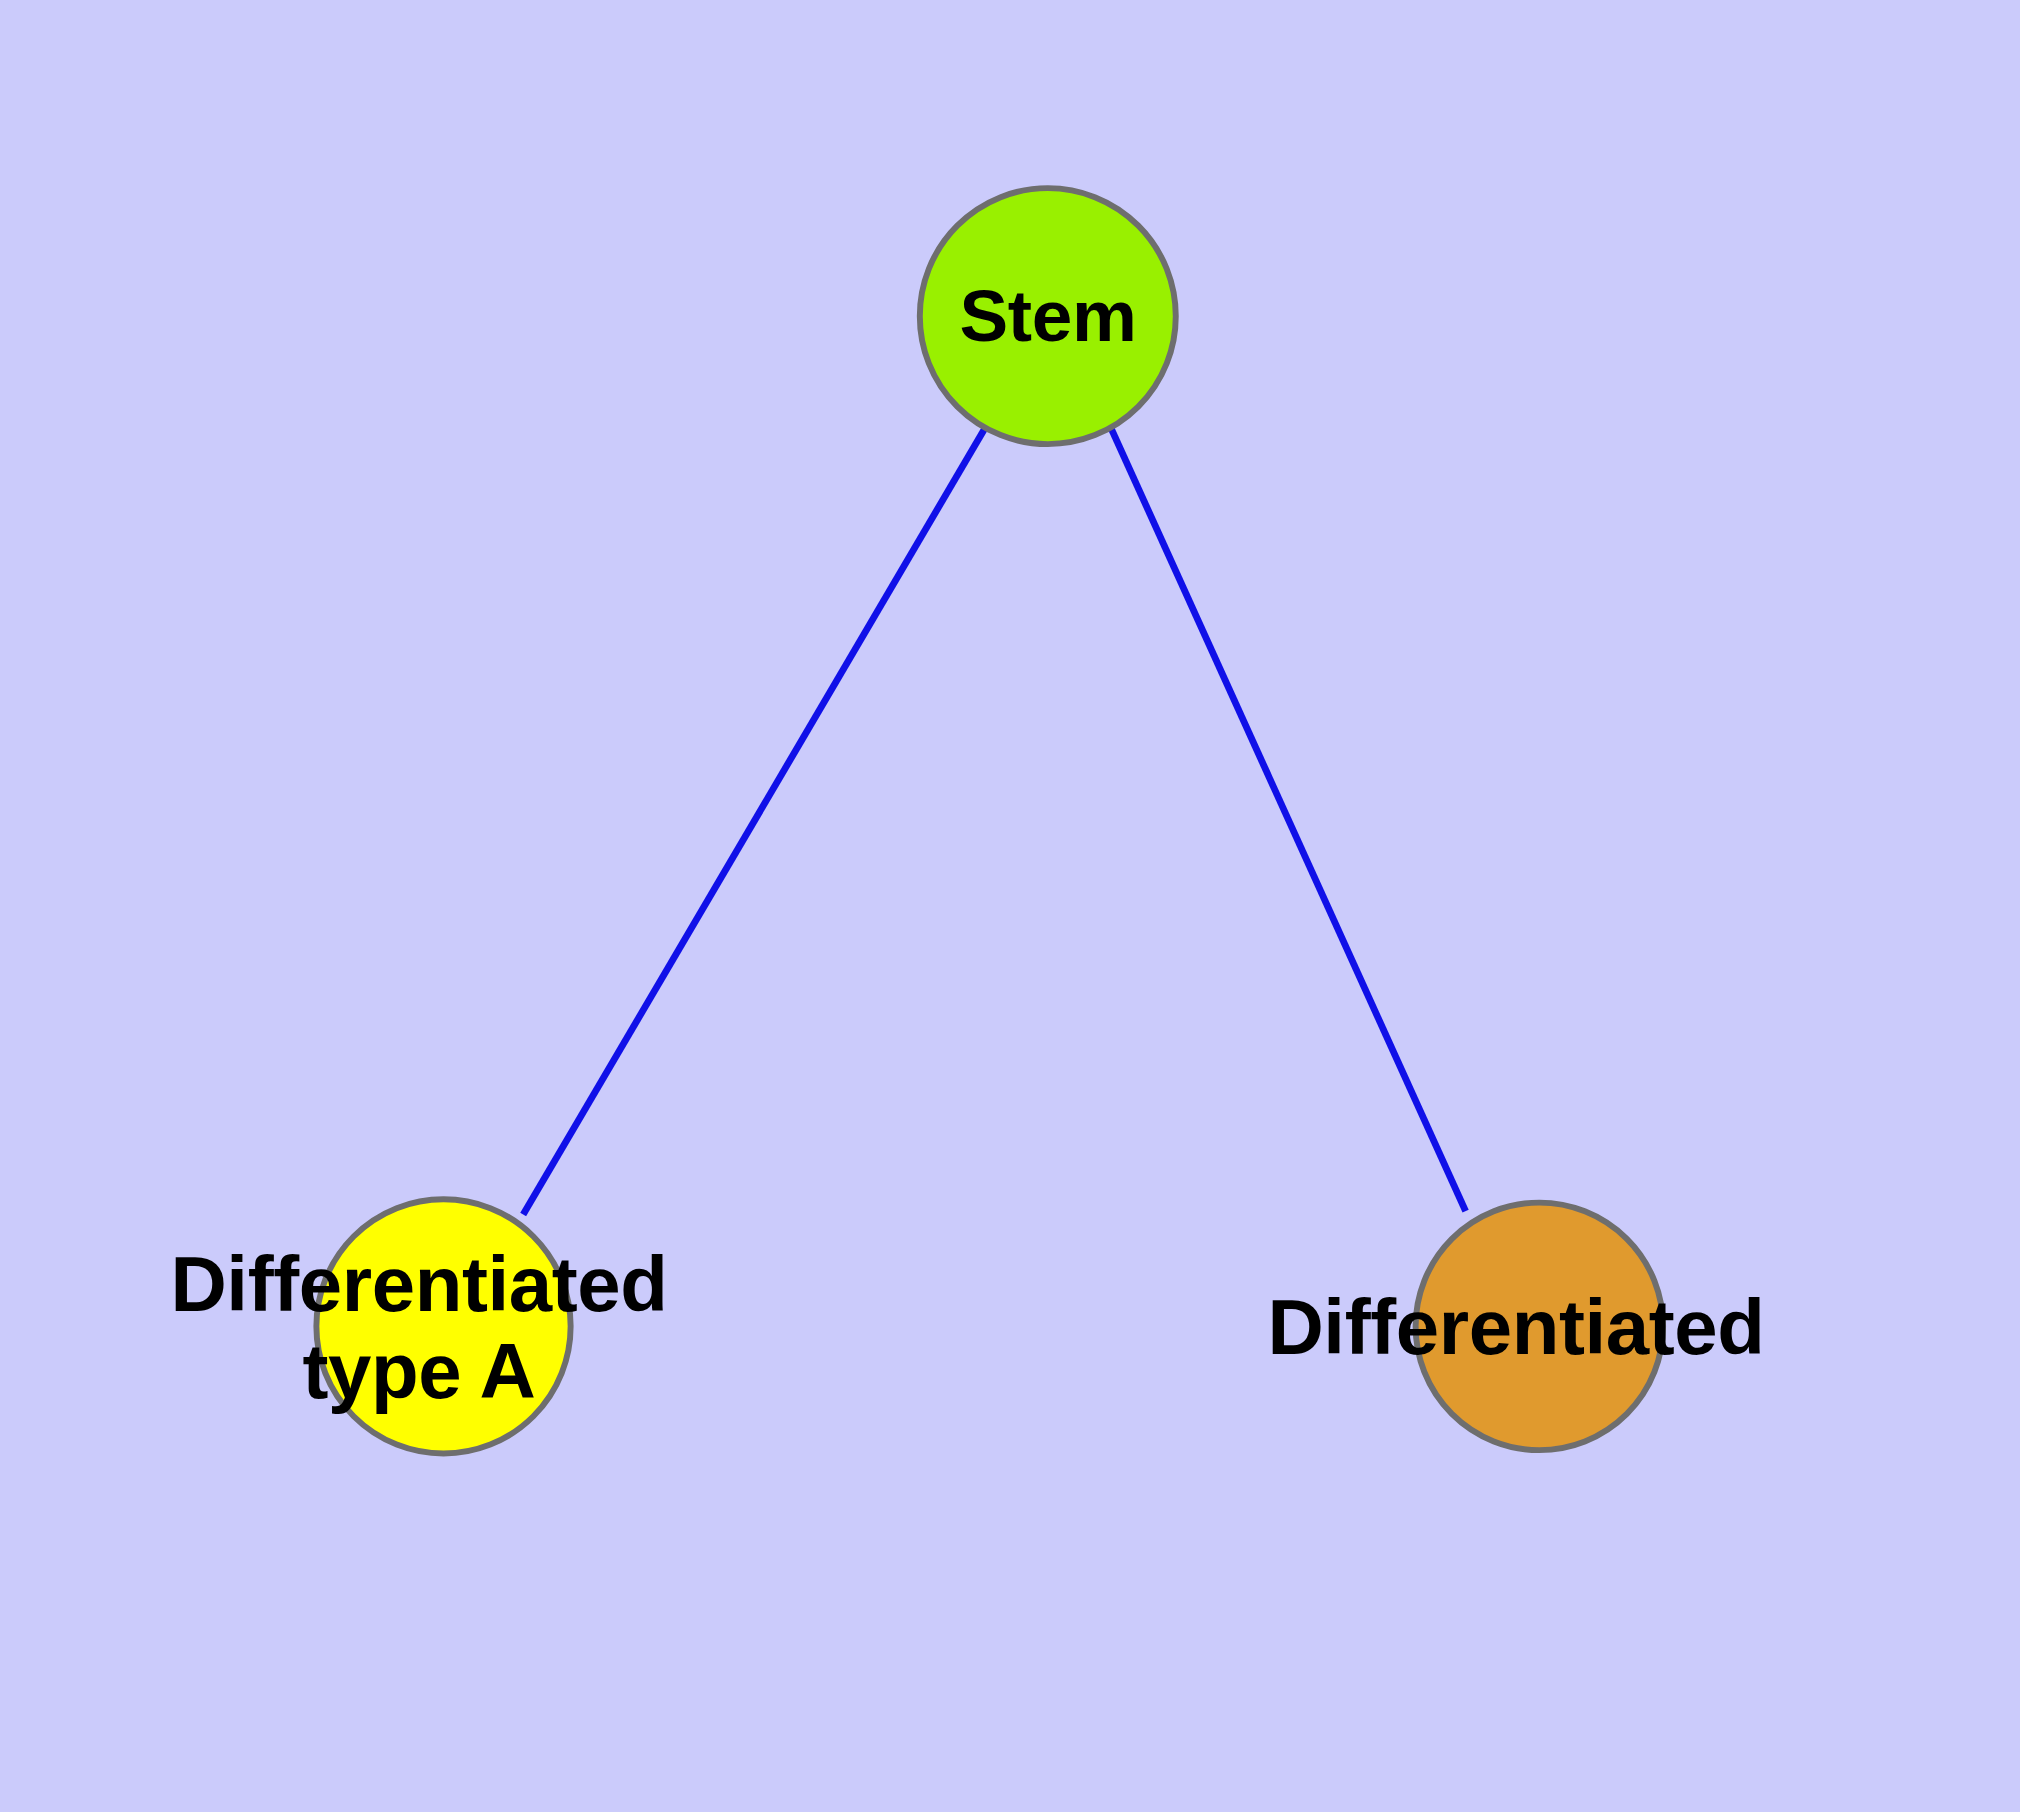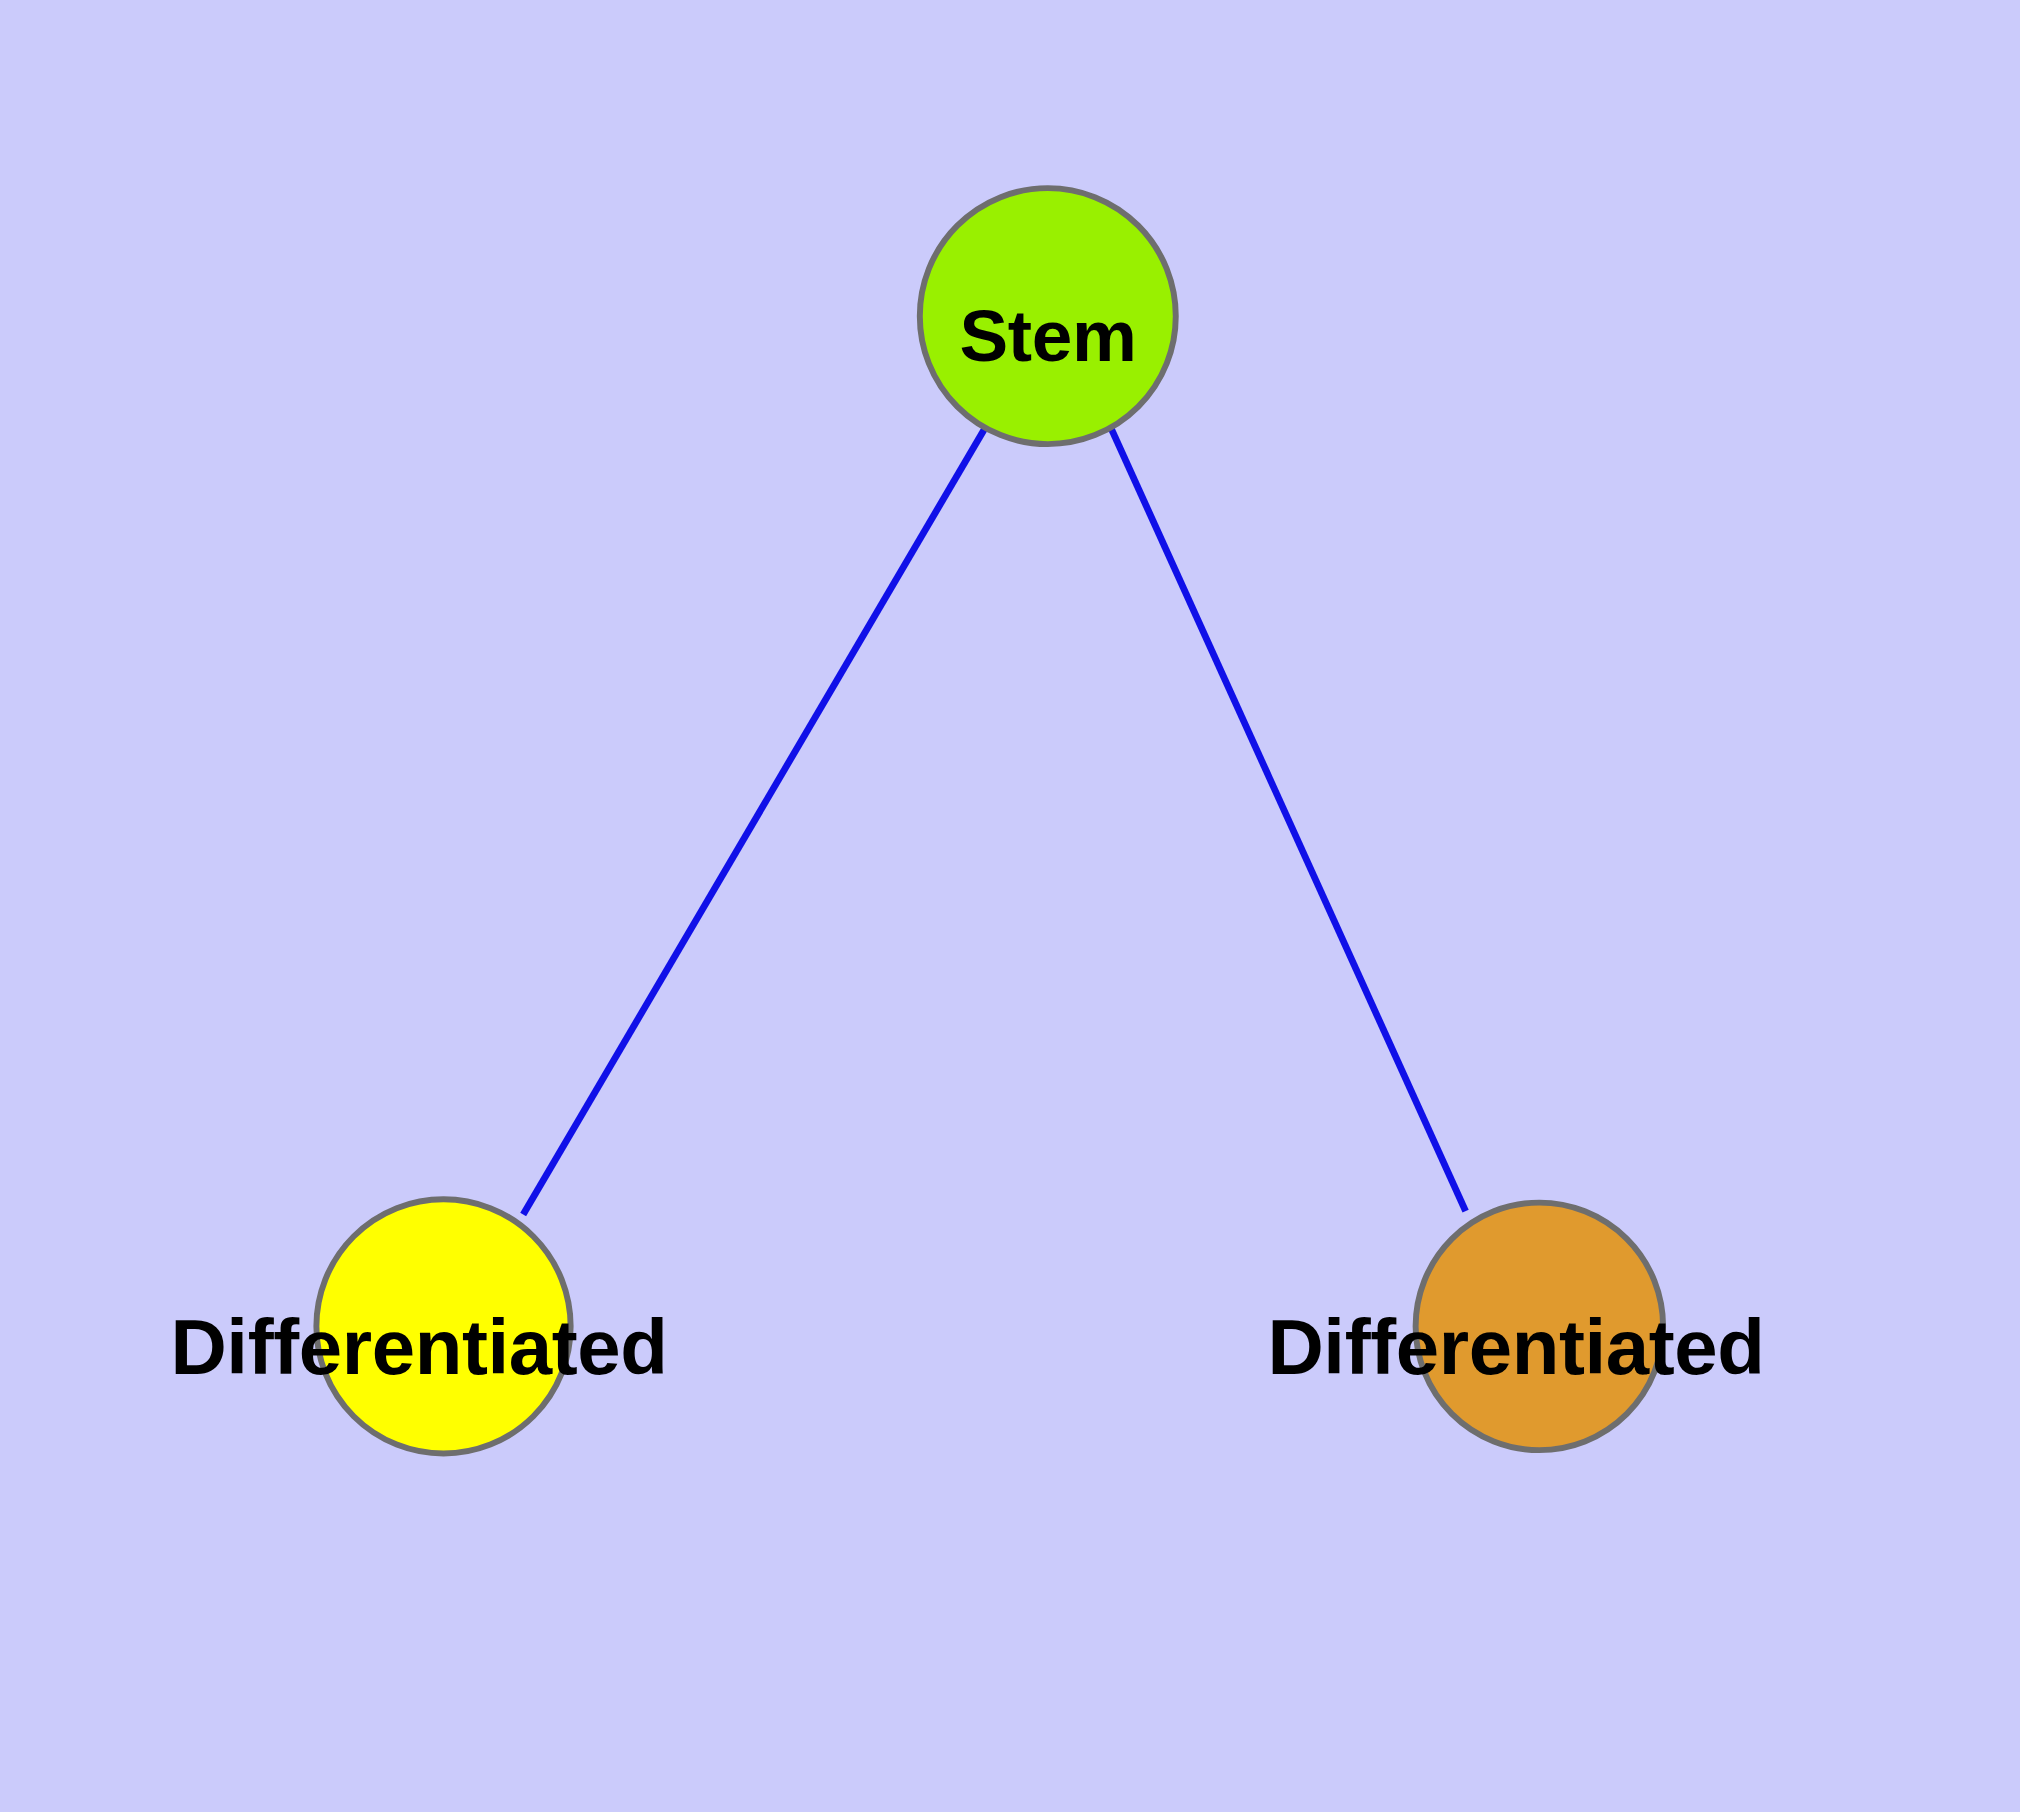--- a/index.html
+++ b/index.html
@@ -26,21 +26,20 @@
   }
   .node-label {
     position: absolute;
     color: #000000;
     font-weight: bold;
     text-align: center;
     line-height: 1.12;
     white-space: pre;
     pointer-events: none;
     letter-spacing: -0.4px;
-    margin-top: 20px;
   }
   #label-stem {
     font-size: 73px;
     left: 1048px;
     top: 316px;
     transform: translate(-50%, -50%);
   }
   #label-diff-a {
     font-size: 78px;
     left: 419px;
@@ -66,18 +65,18 @@
     </g>
     <g>
       <circle cx="1236" cy="373" r="151" fill="#99f000" stroke="#6e6e6e" stroke-width="7"></circle>
       <circle cx="523" cy="1565" r="150" fill="#ffff00" stroke="#6e6e6e" stroke-width="7"></circle>
       <circle cx="1816" cy="1565" r="146" fill="#e09a2e" stroke="#6e6e6e" stroke-width="7"></circle>
     </g>
   </svg>
 
   <div id="label-stem" class="node-label">Stem</div>
 
-  <div id="label-diff-a" class="node-label"><span>Differentiated</span><br></div>
+  <div id="label-diff-a" class="node-label"><span>Differentiated</span><br><span>type A</span></div>
 
   <div id="label-diff-b" class="node-label"><span>Differentiated</span><br></div>
 
 </div>
 
 
 </body></html>

